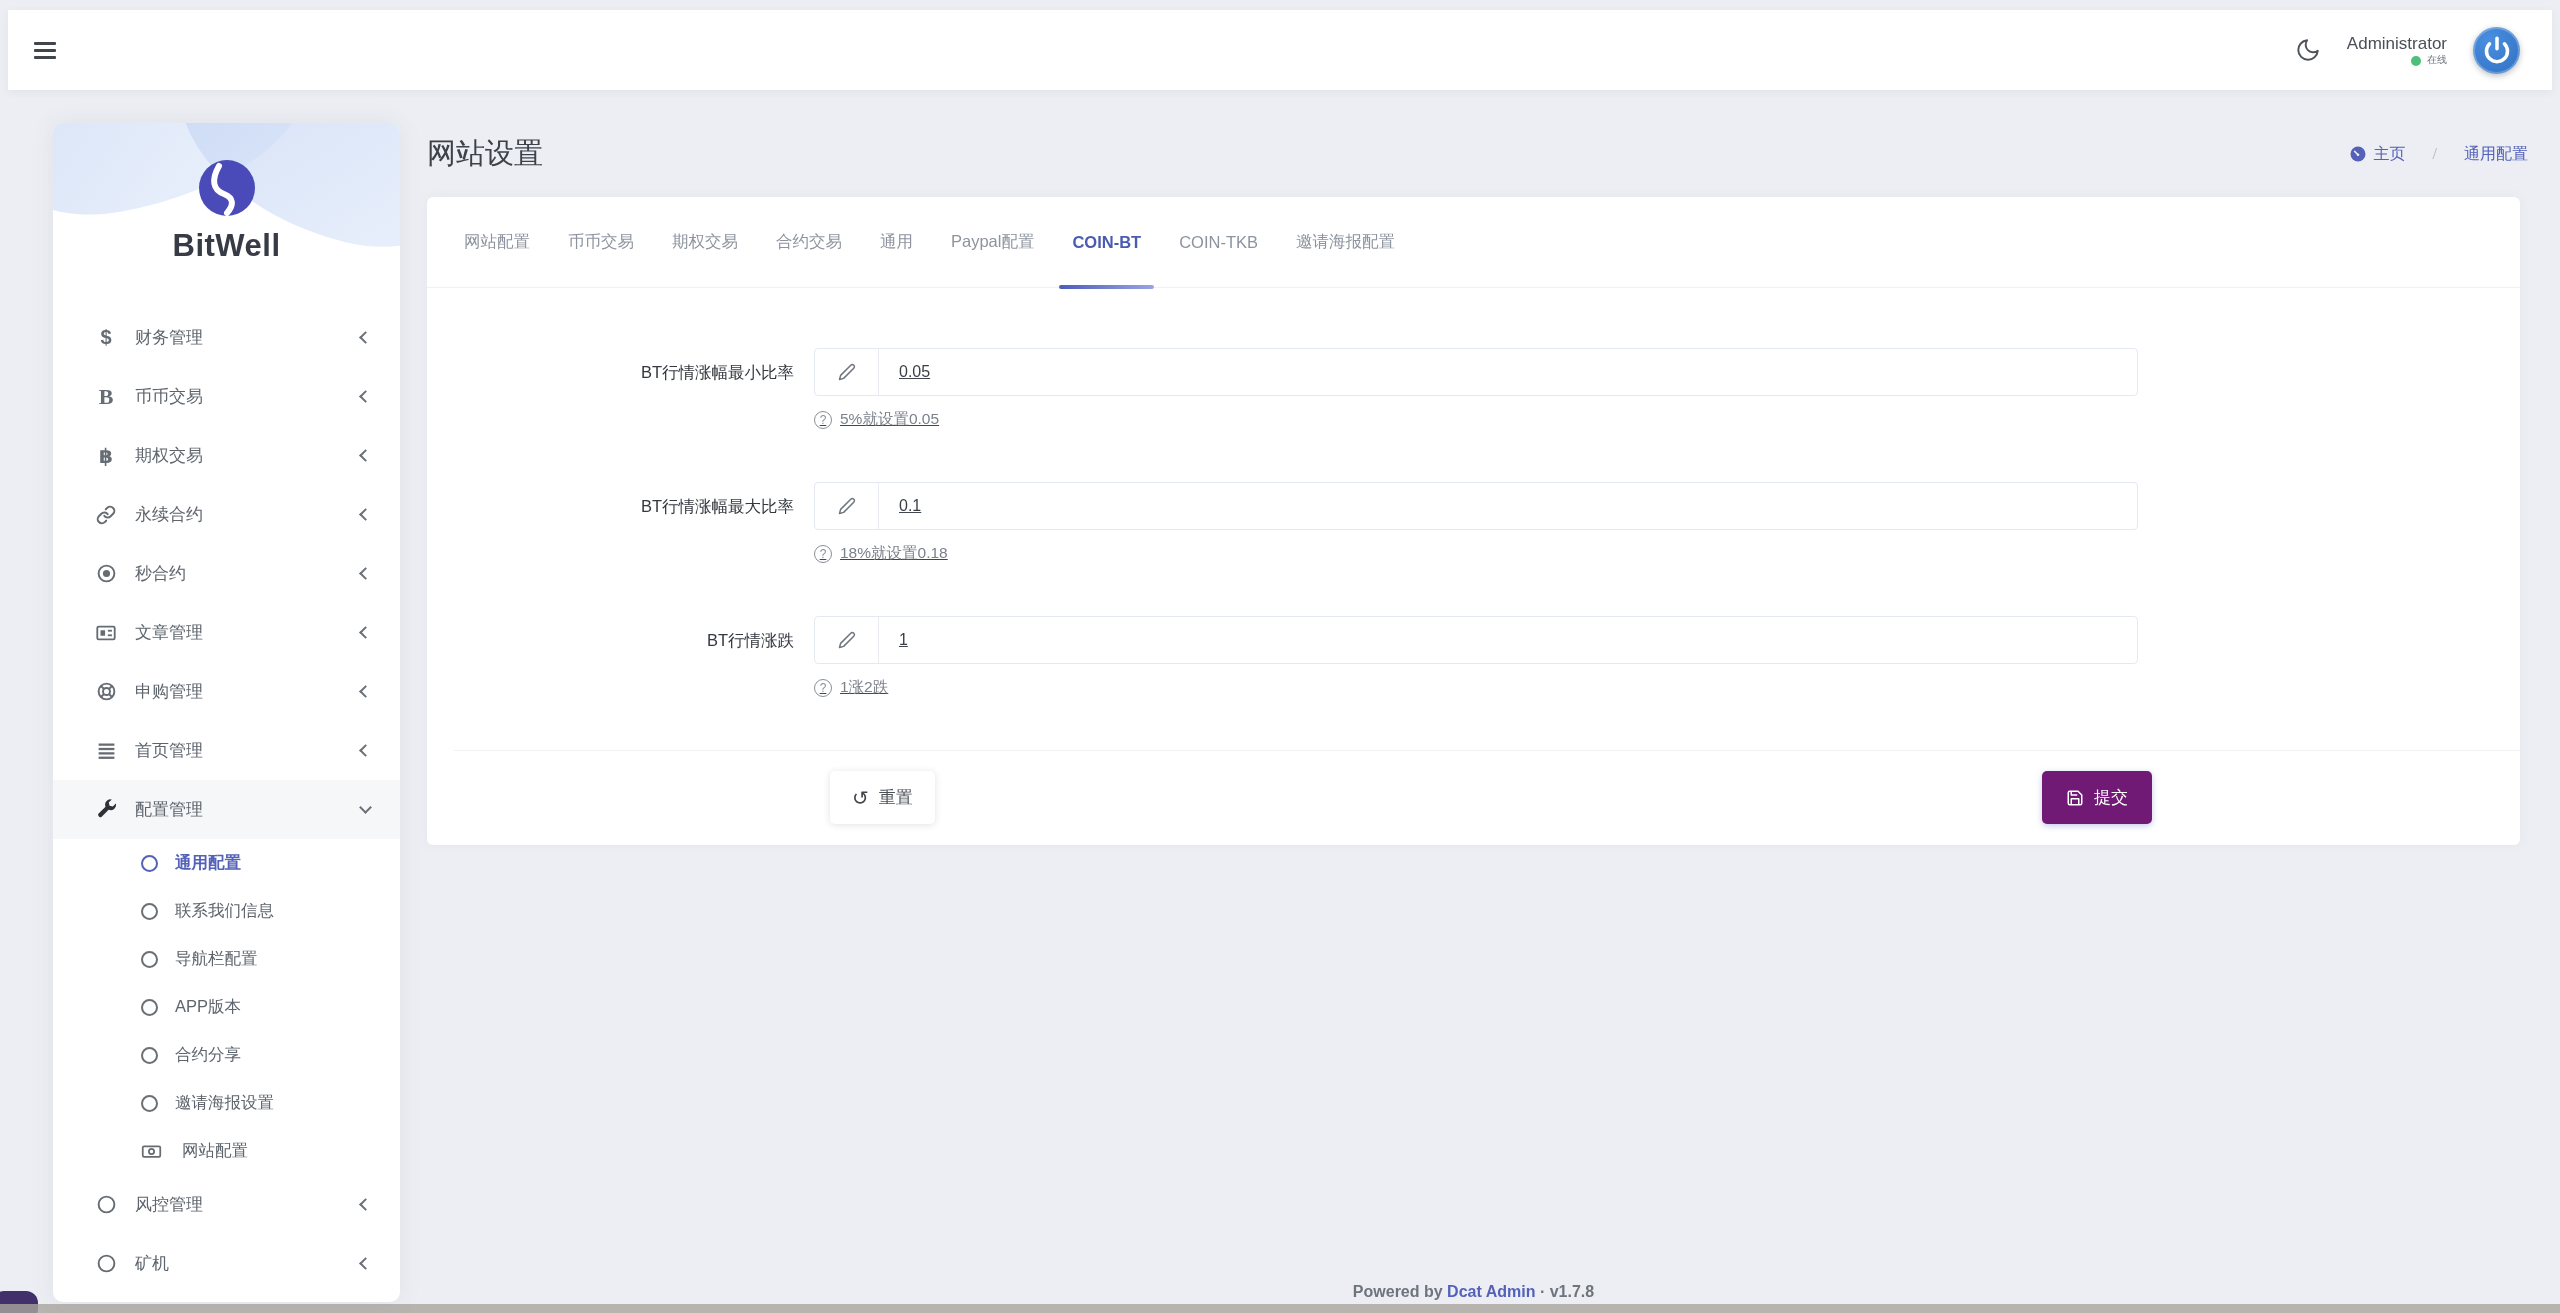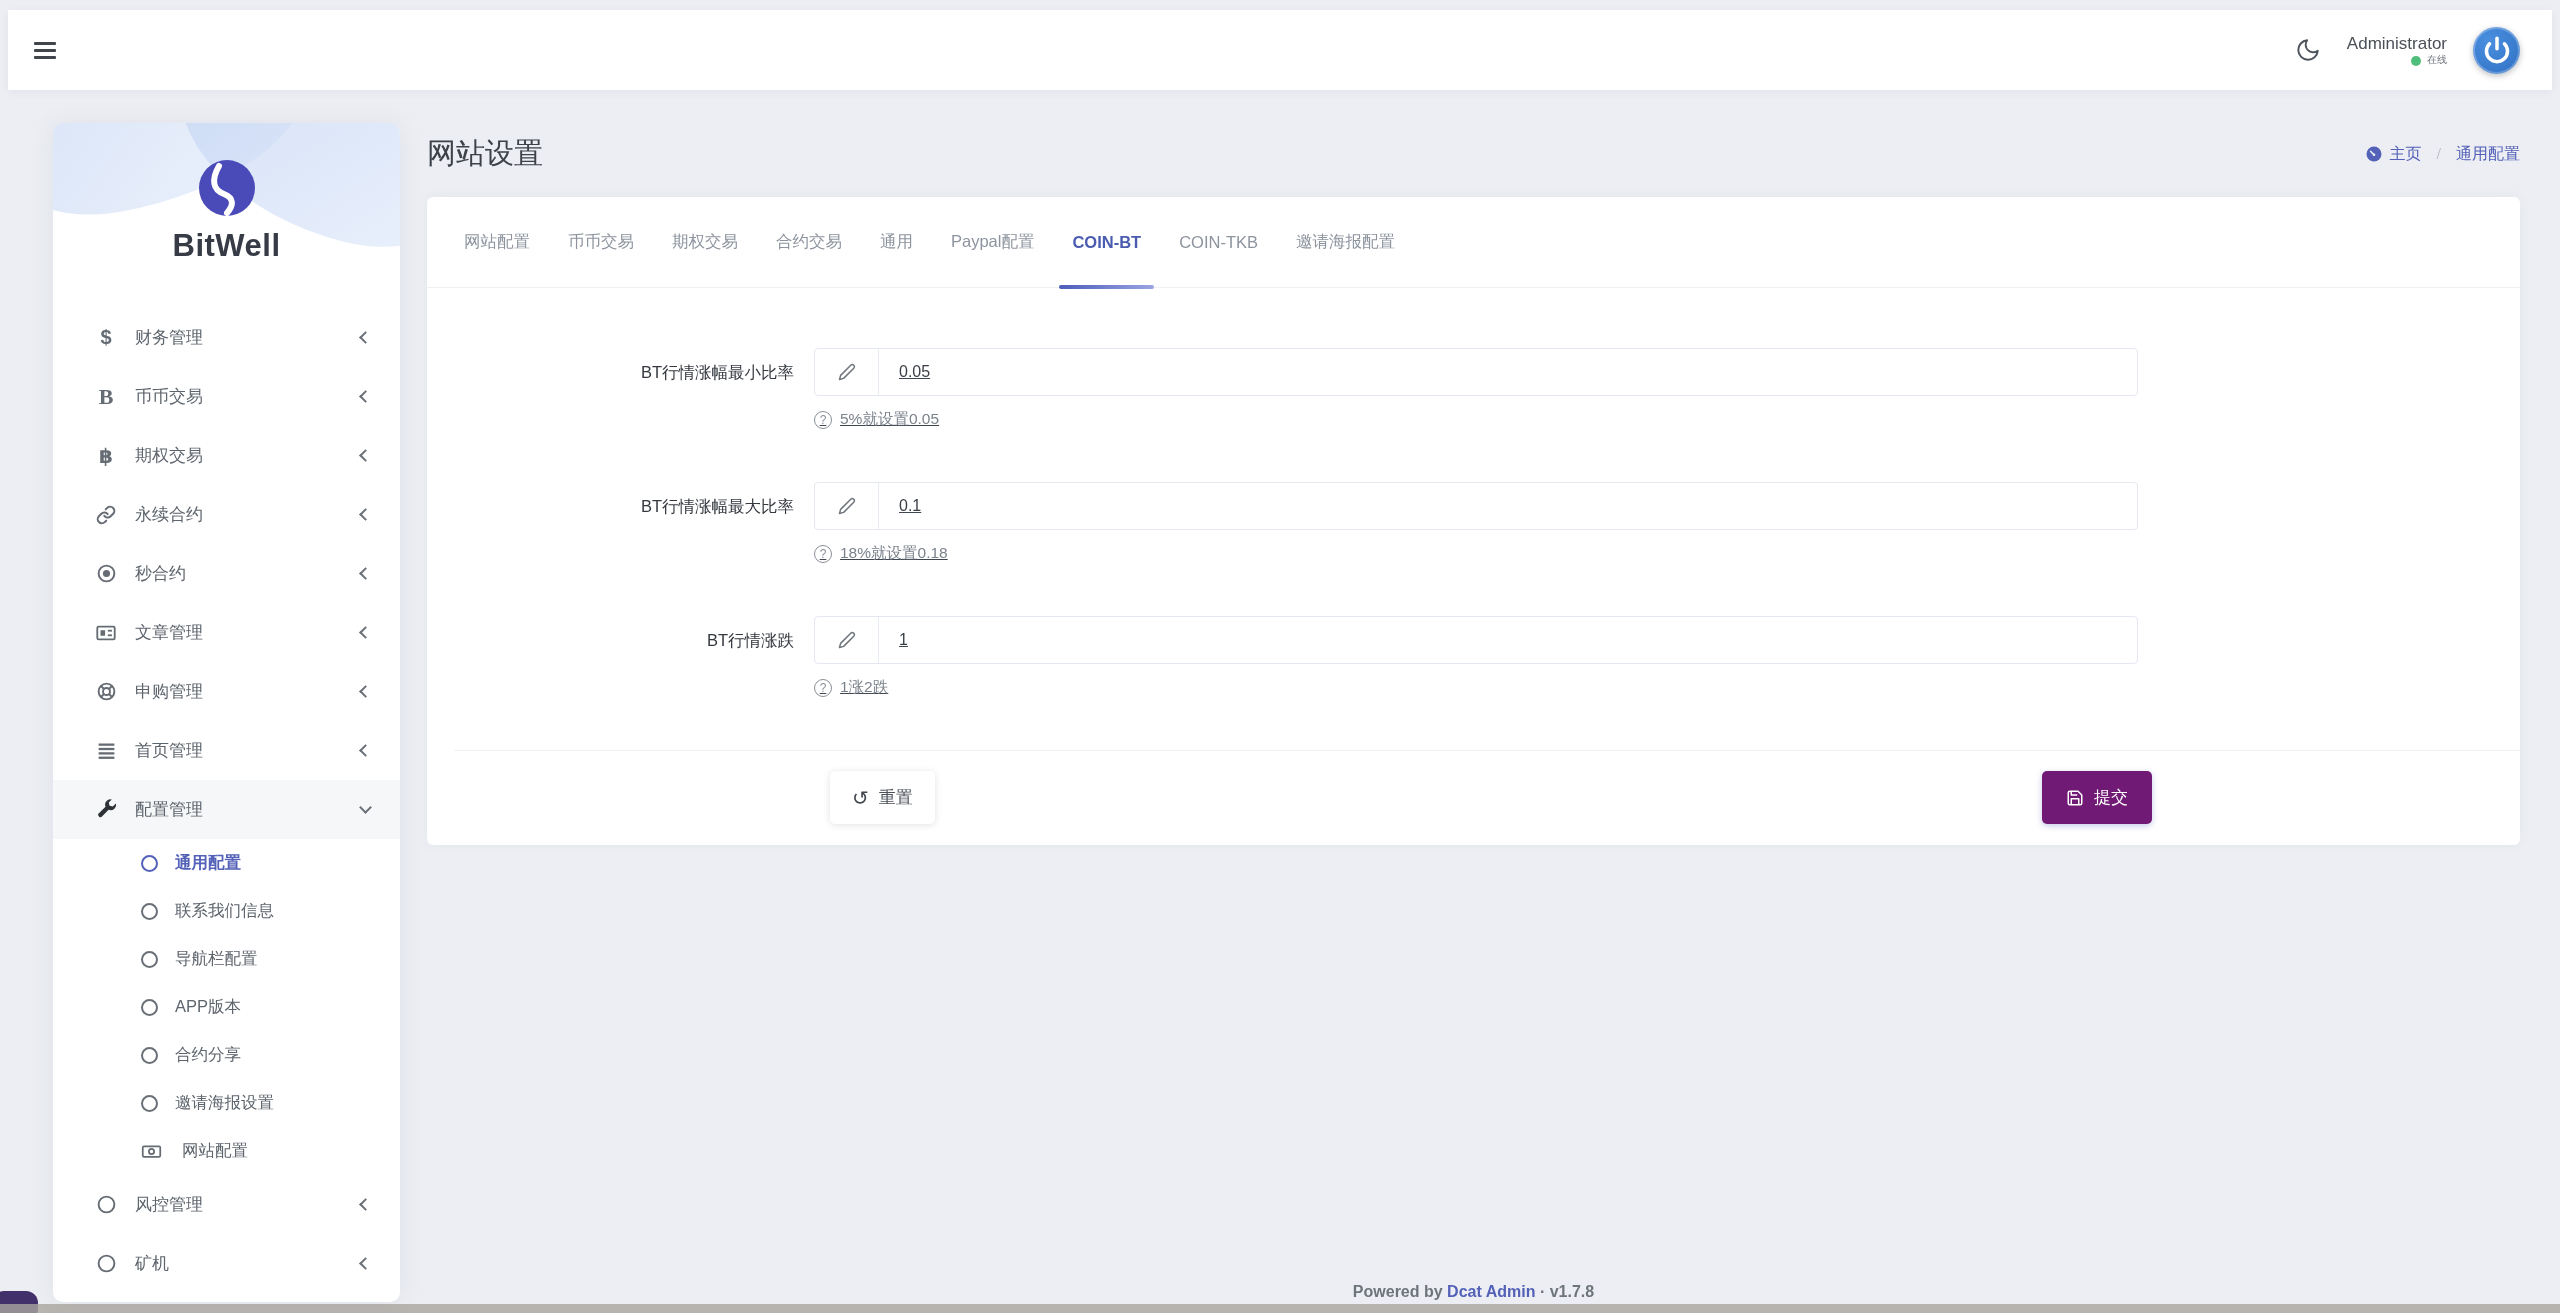--- a/index.html
+++ b/index.html
@@ -67,25 +67,25 @@
     height:48px; display:flex; align-items:center; gap:17px;
     padding-left:88px; color:#5d646c; font-size:16.5px; cursor:pointer;
   }
   .ring { width:17px; height:17px; border:2px solid #6a7077; border-radius:50%; flex:none; }
   .submenu-item.active { color:#5361b8; font-weight:700; }
   .submenu-item.active .ring { border-color:#5361b8; }
   .submenu-item .mi-icon { width:24px; color:#666c74; margin:0; }
 
   
   .page-header {
-    position:absolute; left:427px; right:40px; top:126px; height:56px;
+    position:absolute; left:427px; right:32px; top:126px; height:56px;
     display:flex; align-items:center; justify-content:space-between;font-family:Liberation Serif, serif;
   }
   .page-title { font-size:29px; font-weight:500; color:#3d424a; }
-  .breadcrumb { display:flex; align-items:center; gap:15px; font-size:16px; color:#5361b8; }
+  .breadcrumb { display:flex; align-items:center; gap:27px; font-size:16px; color:#5361b8; }
   .breadcrumb .sep { color:#aeb3bc; }
   .breadcrumb a { color:#5361b8; text-decoration:none; display:flex; align-items:center; gap:7px; cursor:pointer; }
 
   
   .card {
     position:absolute; left:427px; top:197px; width:2093px; height:648px;
     background:#fff; border-radius:6px; box-shadow:0 0 12px rgba(80,95,120,.05);
   }
   .tabs { display:flex; align-items:center; height:91px; padding:0 18px; border-bottom:1px solid #f0f1f4; }
   .tab {

